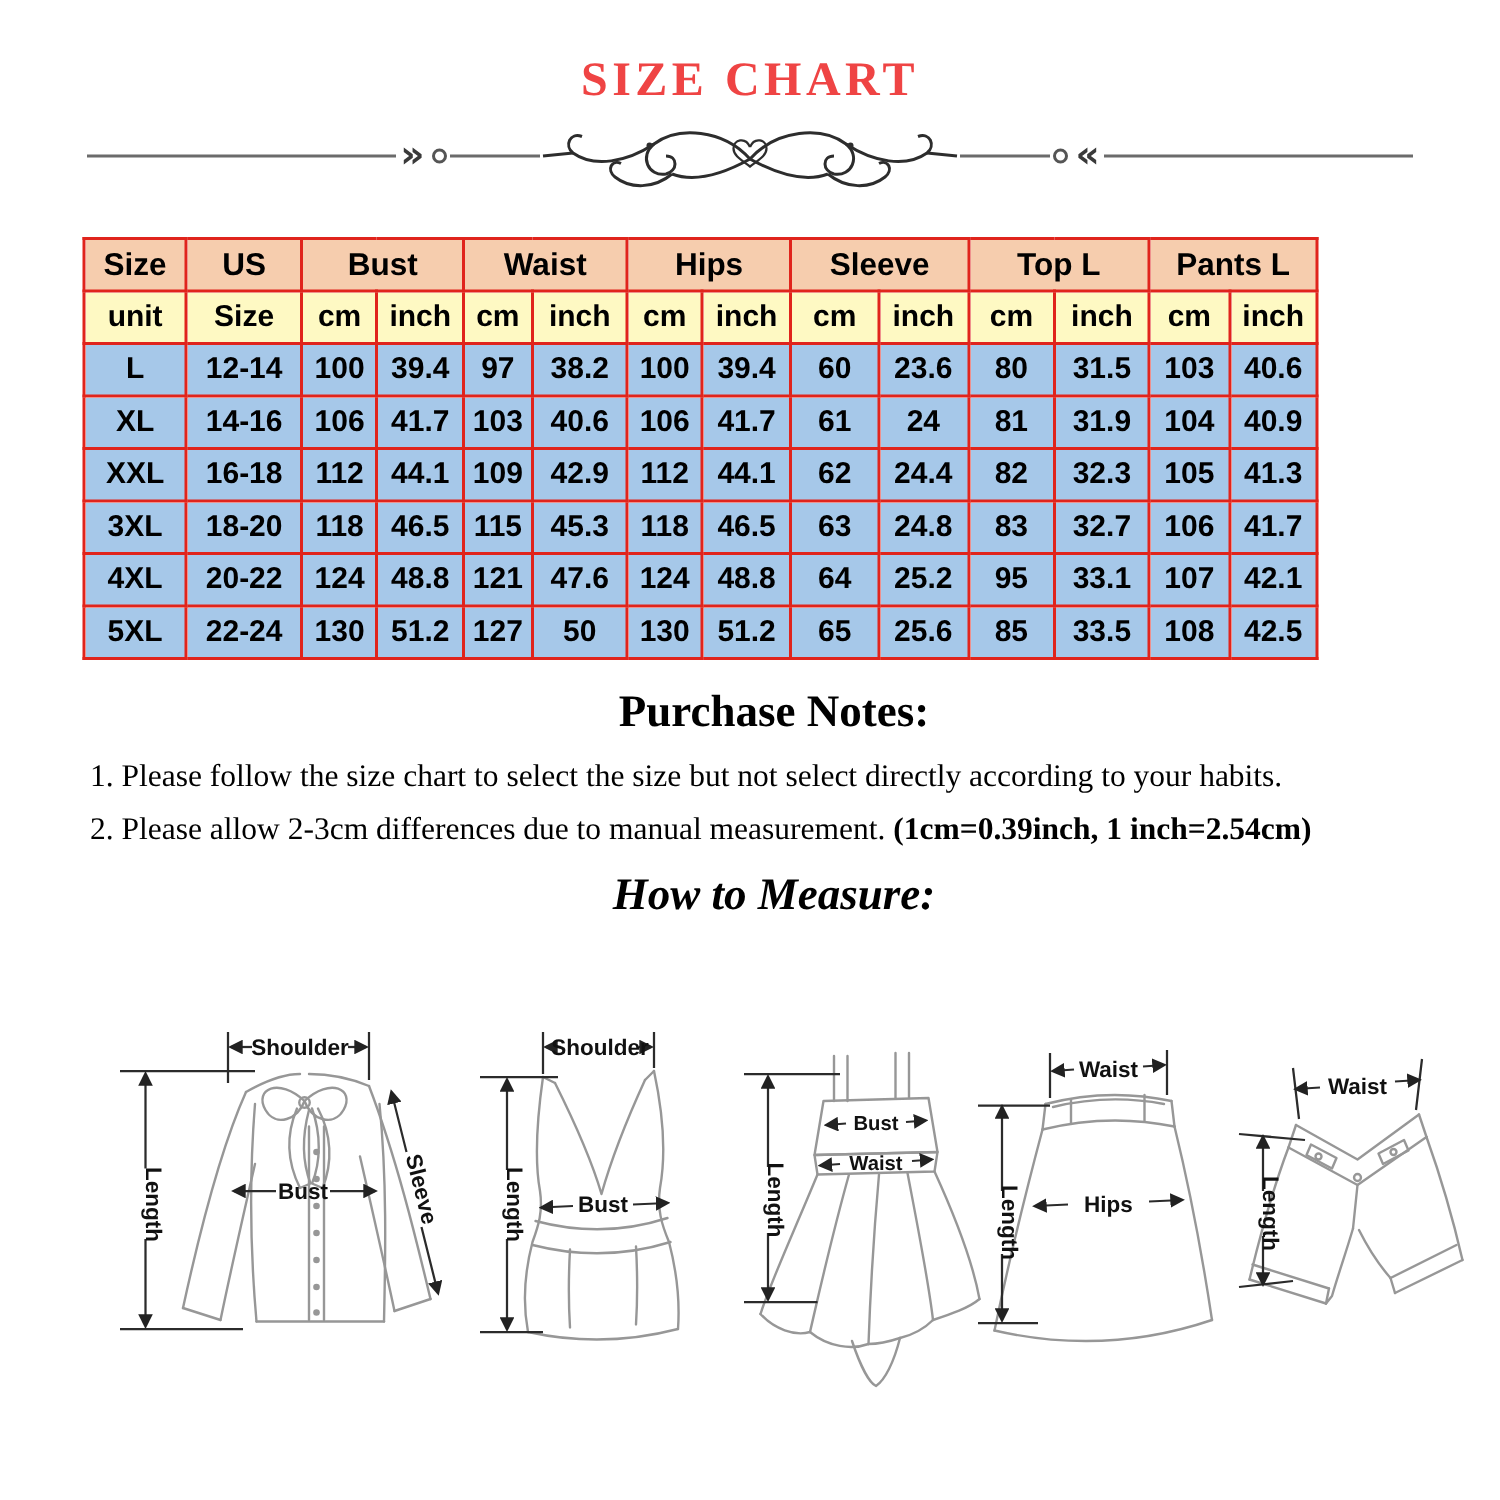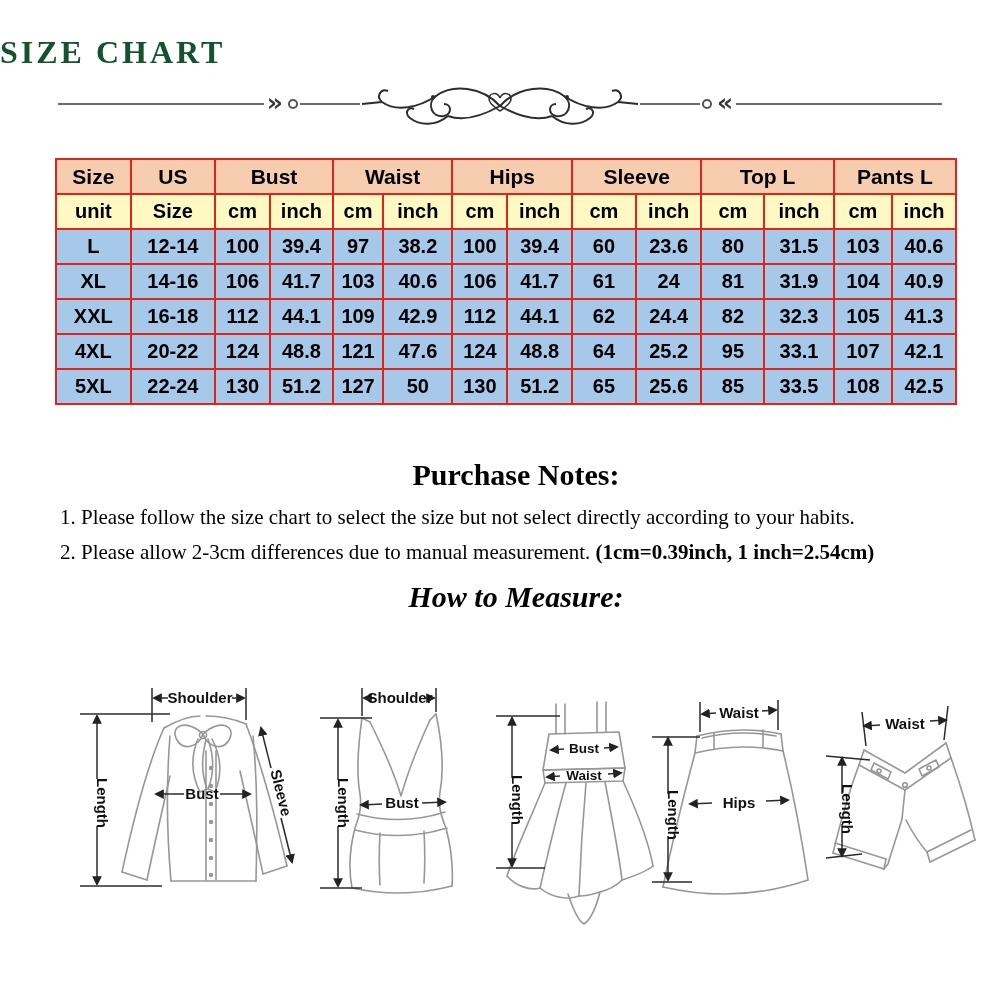--- a/index.html
+++ b/index.html
@@ -2,40 +2,40 @@
 <html><head>
 <meta charset="utf-8">
 <style>
   html,body{margin:0;padding:0;}
   body{
     width:1000px;height:1000px;position:relative;overflow:hidden;
     background:#ffffff;font-family:"Liberation Sans",sans-serif;color:#000;
   }
   
   .title{
-    position:absolute;top:34px;left:0;width:100%;text-align:left;
+    position:absolute;top:34px;left:0;width:100%;text-align:center;
     font-family:"Liberation Serif",serif;font-weight:bold;font-size:32px;
-    letter-spacing:3px;color:#14532d;margin:0;
+    letter-spacing:3px;color:#ef4444;margin:0;
   }
   
   .divider{
     position:absolute;top:86px;left:58px;width:884px;height:36px;
     display:flex;align-items:center;justify-content:center;
   }
   .dline{height:0;border-top:2px solid #6b6b6b;flex:1;}
   .dline.short{flex:0 0 60px;}
   .chev{
     font-size:25px;font-weight:bold;color:#3a3a3a;line-height:1;
     margin:0 3px;font-family:"DejaVu Sans",sans-serif;transform:translateY(-2px);
   }
   .ring{width:6px;height:6px;border:2px solid #555;border-radius:50%;margin:0 2px;flex:0 0 auto;}
   .flourish{flex:0 0 auto;}
   
   .size-table{
-    position:absolute;left:55px;top:158px;width:902px;
+    position:absolute;left:55px;top:158px;width:824px;
     border-collapse:collapse;table-layout:fixed;
   }
   .size-table th,.size-table td{
     border:2px solid #e0241c;text-align:center;vertical-align:middle;
     font-weight:bold;font-size:20px;height:33px;line-height:33px;
     padding:0;overflow:hidden;white-space:nowrap;
   }
   .size-table thead tr.group th{background:#f6cdae;font-size:21px;}
   .size-table thead tr.unit td{background:#fef9c3;}
   .size-table tbody td{background:#a6c8e9;}
@@ -179,20 +179,36 @@
         <td>112</td>
         <td>44.1</td>
         <td>62</td>
         <td>24.4</td>
         <td>82</td>
         <td>32.3</td>
         <td>105</td>
         <td>41.3</td>
       </tr>
       <tr>
+        <td>3XL</td>
+        <td>18-20</td>
+        <td>118</td>
+        <td>46.5</td>
+        <td>115</td>
+        <td>45.3</td>
+        <td>118</td>
+        <td>46.5</td>
+        <td>63</td>
+        <td>24.8</td>
+        <td>83</td>
+        <td>32.7</td>
+        <td>106</td>
+        <td>41.7</td>
+      </tr>
+      <tr>
         <td>4XL</td>
         <td>20-22</td>
         <td>124</td>
         <td>48.8</td>
         <td>121</td>
         <td>47.6</td>
         <td>124</td>
         <td>48.8</td>
         <td>64</td>
         <td>25.2</td>

